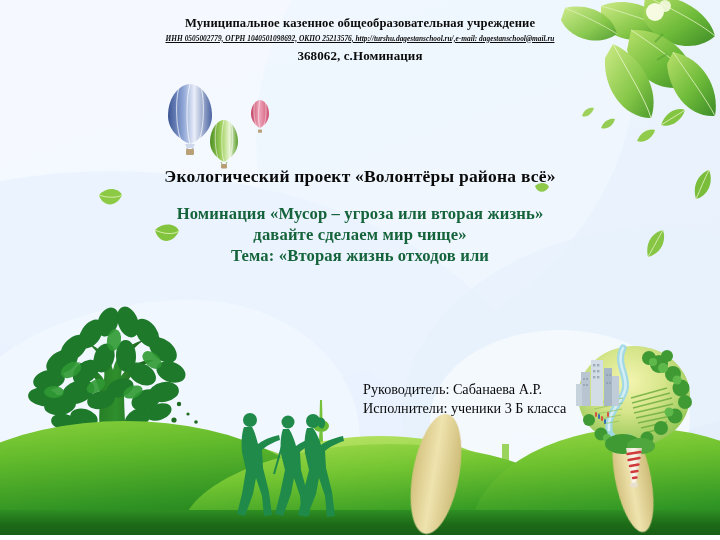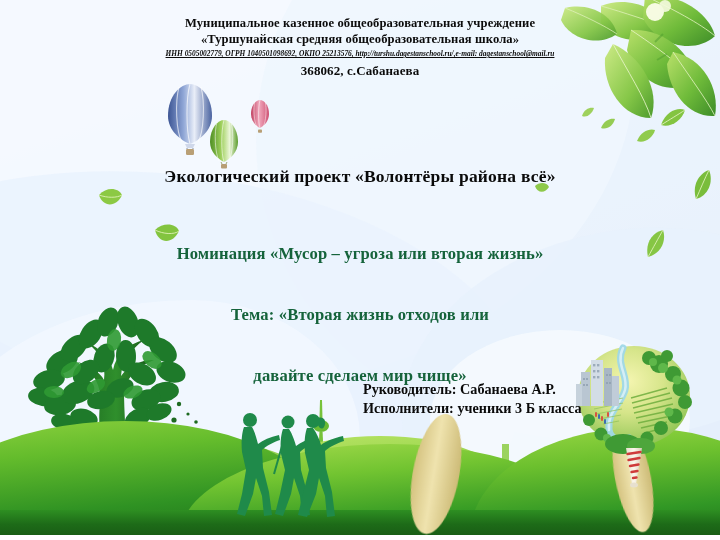--- a/index.html
+++ b/index.html
@@ -82,25 +82,25 @@
     text-align:center;z-index:40;
     color:#0a0a0a;font-weight:bold;font-size:17.5px;
     letter-spacing:.2px;white-space:nowrap;
   }
   .nomination{
     position:absolute;left:0;right:0;top:203px;
     text-align:center;z-index:40;
     color:#15633b;font-weight:bold;font-size:16.6px;
     line-height:21px;letter-spacing:.15px;
   }
-  .nomination div{white-space:nowrap;margin-top:40px;}
+  .nomination div{white-space:nowrap;}
 
   .credits{
     position:absolute;left:363px;top:380px;z-index:40;
-    color:#0a0a0a;font-weight:bold;font-size:14.2px;
+    color:#0a0a0a;font-weight:normal;font-size:14.2px;
     line-height:19px;white-space:nowrap;
   }
 
   
   .ground{position:absolute;left:0;right:0;bottom:0;height:130px;z-index:12;}
   .hill{position:absolute;border-radius:50% 50% 0 0 / 100% 100% 0 0;}
   .hL{
     left:-90px;bottom:4px;width:430px;height:115px;
     background:linear-gradient(175deg,#8fd23f 0%,#64bc2c 30%,#2f9223 68%,#1d6b18 100%);
   }
@@ -554,31 +554,30 @@
     <div class="path p2"></div>
     <div class="hill hL"></div>
     <div class="hill hM"></div>
     <div class="hill hR"></div>
     <div class="basestrip"></div>
   </div>
   <div class="whitestrip"></div>
 
   <div class="hdr">
     <div class="l2">Муниципальное казенное общеобразовательная учреждение</div>
-    <div class="l3">«Туршунайская  средняя общеобразовательная школа»</div>
     <div class="l4">ИНН 0505002779, ОГРН 1040501098692, ОКПО 25213576, http://turshu.dagestanschool.ru/,e-mail: dagestanschool@mail.ru</div>
-    <div class="l5">368062, с.Сабанаева</div>
+    <div class="l5">368062, с.Номинация</div>
   </div>
 
   <div class="maintitle">Экологический проект «Волонтёры района всё»</div>
 
   <div class="nomination">
     <div>Номинация «Мусор – угроза или вторая  жизнь»</div>
+    <div>давайте сделаем мир чище»</div>
     <div>Тема: «Вторая  жизнь отходов  или</div>
-    <div>давайте сделаем мир чище»</div>
   </div>
 
   <div class="credits">
     <div>Руководитель: Сабанаева А.Р.</div>
     <div>Исполнители: ученики 3 Б класса</div>
   </div>
 
 </div>
 
 </body></html>

